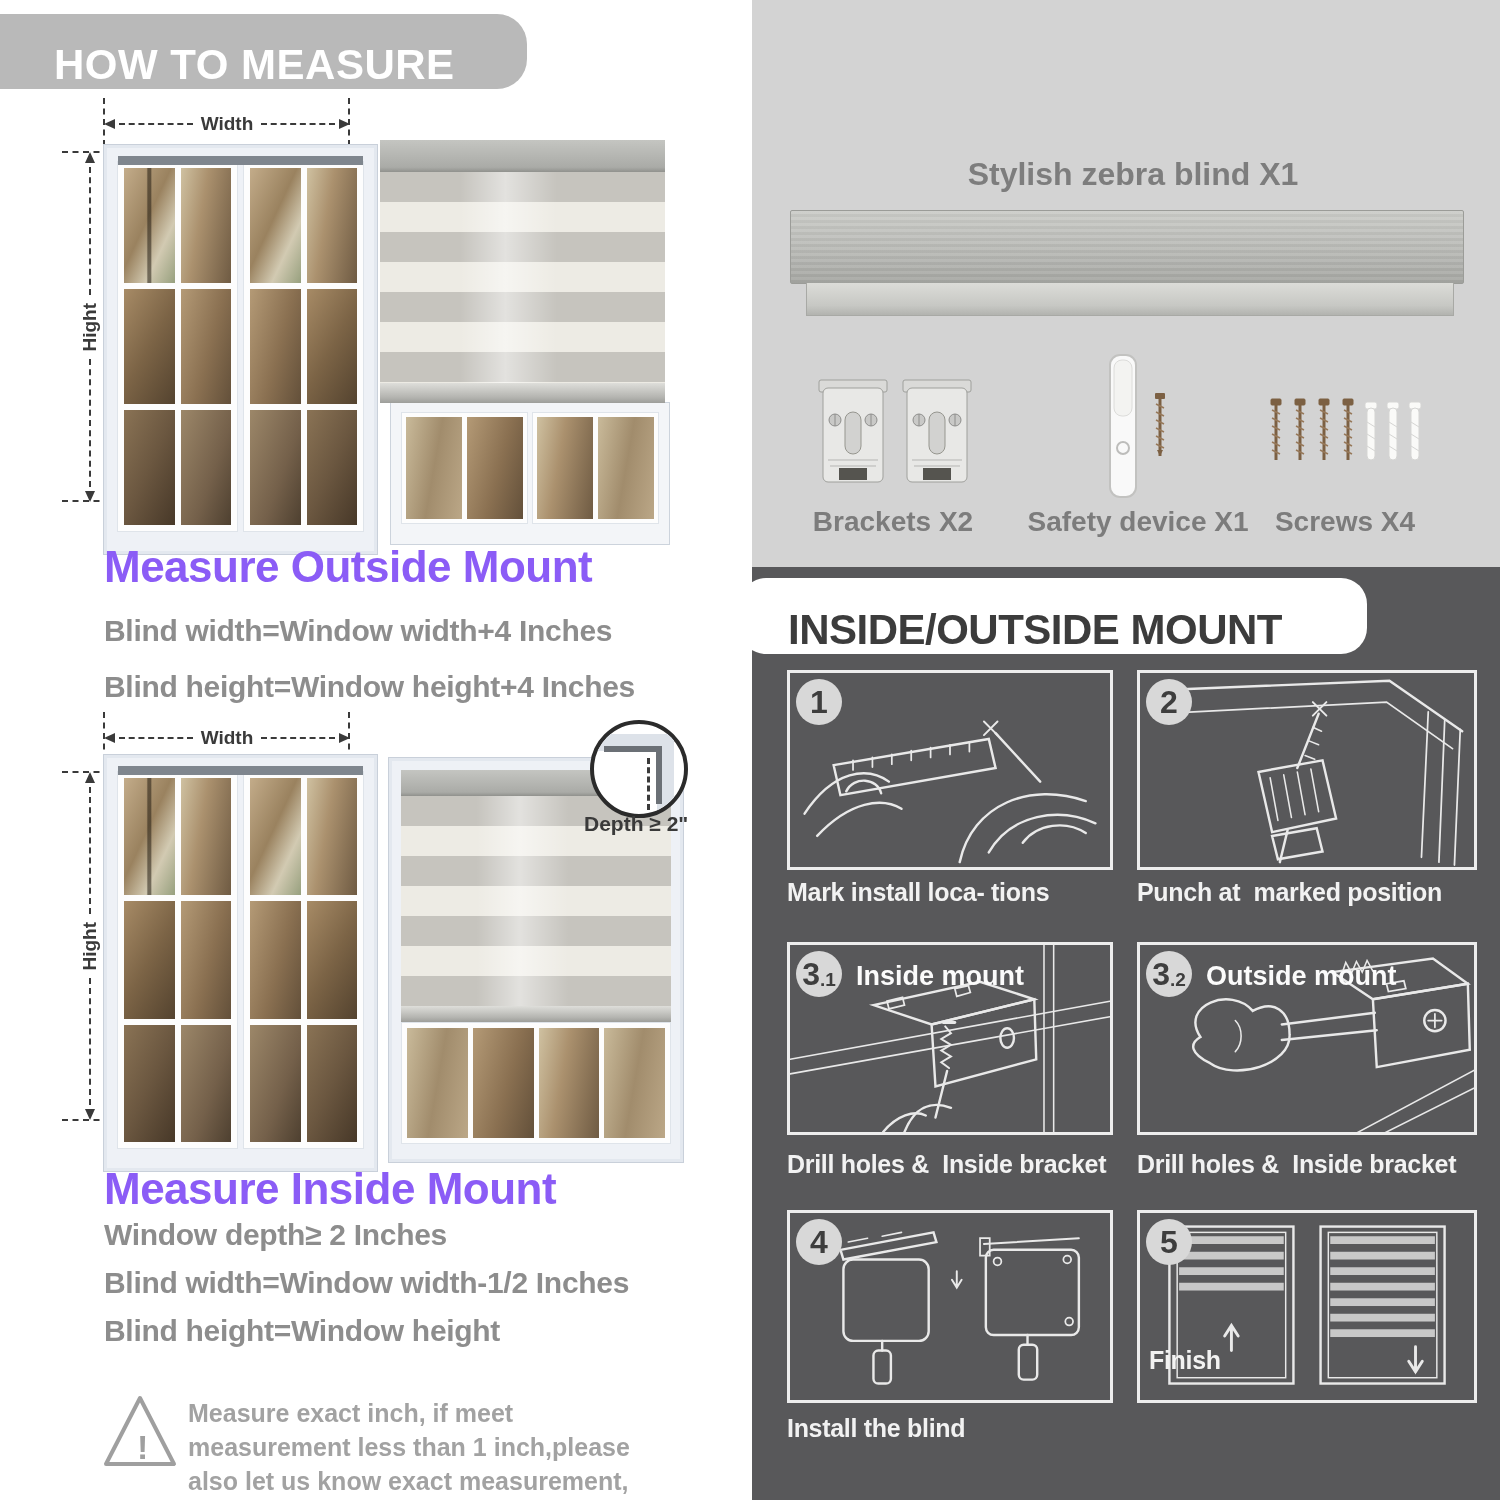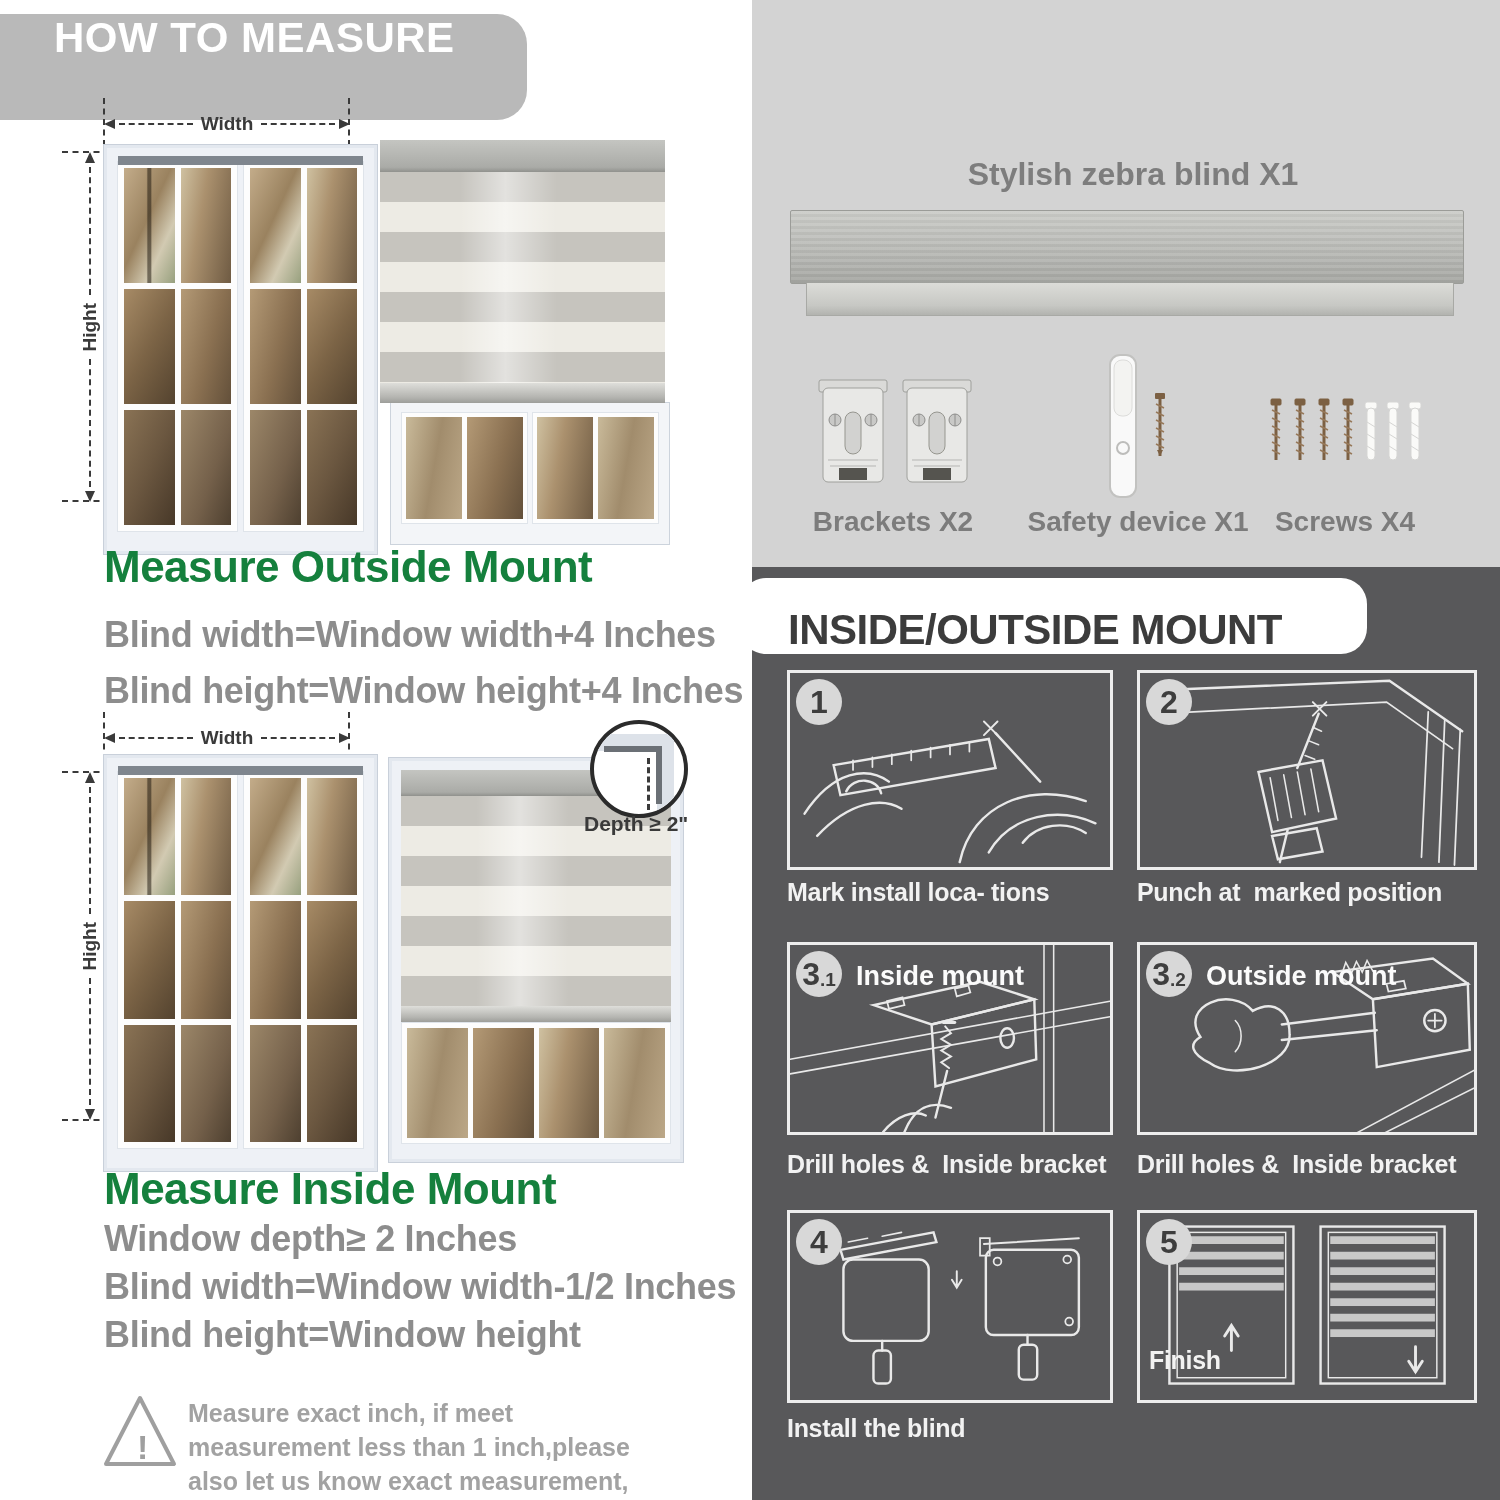--- a/index.html
+++ b/index.html
@@ -1,25 +1,25 @@
 <!DOCTYPE html>
 <html><head>
 <meta charset="utf-8">
 <style>
   html,body{margin:0;padding:0;background:#fff;}
   #canvas{position:relative;width:1500px;height:1500px;background:#fff;overflow:hidden;
           font-family:"Liberation Sans",sans-serif;}
   
   .abs{position:absolute;}
   
-  .hdr-left{position:absolute;left:0;top:14px;width:527px;height:106px;background:#b9b9b9;
-            border-radius:0 30px 30px 0;display:flex;align-items:flex-start;}
+  .hdr-left{position:absolute;left:0;top:14px;width:527px;height:75px;background:#b9b9b9;
+            border-radius:0 30px 30px 0;display:flex;align-items:flex-end;}
   .hdr-left span{color:#fff;font-weight:bold;font-size:42px;letter-spacing:.5px;padding-left:54px;}
-  .sec-heading{position:absolute;color:#15803d;font-weight:bold;font-size:44px;letter-spacing:-.5px;}
-  .sec-line{position:absolute;color:#8d8d8d;font-weight:bold;font-size:36px;letter-spacing:-.3px;}
+  .sec-heading{position:absolute;color:#8b5cf6;font-weight:bold;font-size:44px;letter-spacing:-.5px;}
+  .sec-line{position:absolute;color:#8d8d8d;font-weight:bold;font-size:30px;letter-spacing:-.3px;}
   
   .meas-h{position:absolute;display:flex;align-items:center;height:20px;}
   .meas-v{position:absolute;display:flex;flex-direction:column;align-items:center;width:20px;}
   .arr{width:0;height:0;flex:0 0 auto;}
   .arr-l{border-top:5px solid transparent;border-bottom:5px solid transparent;border-right:11px solid #3a3a3a;}
   .arr-r{border-top:5px solid transparent;border-bottom:5px solid transparent;border-left:11px solid #3a3a3a;}
   .arr-u{border-left:5px solid transparent;border-right:5px solid transparent;border-bottom:11px solid #3a3a3a;}
   .arr-d{border-left:5px solid transparent;border-right:5px solid transparent;border-top:11px solid #3a3a3a;}
   .dash{flex:1;height:0;border-top:2px dashed #3a3a3a;margin:0 4px;}
   .dashv{flex:1;width:0;border-left:2px dashed #3a3a3a;margin:4px 0;}

